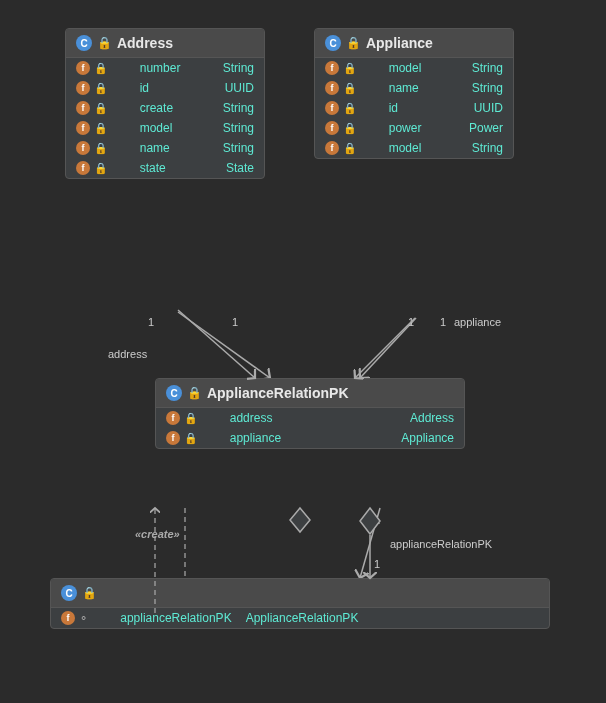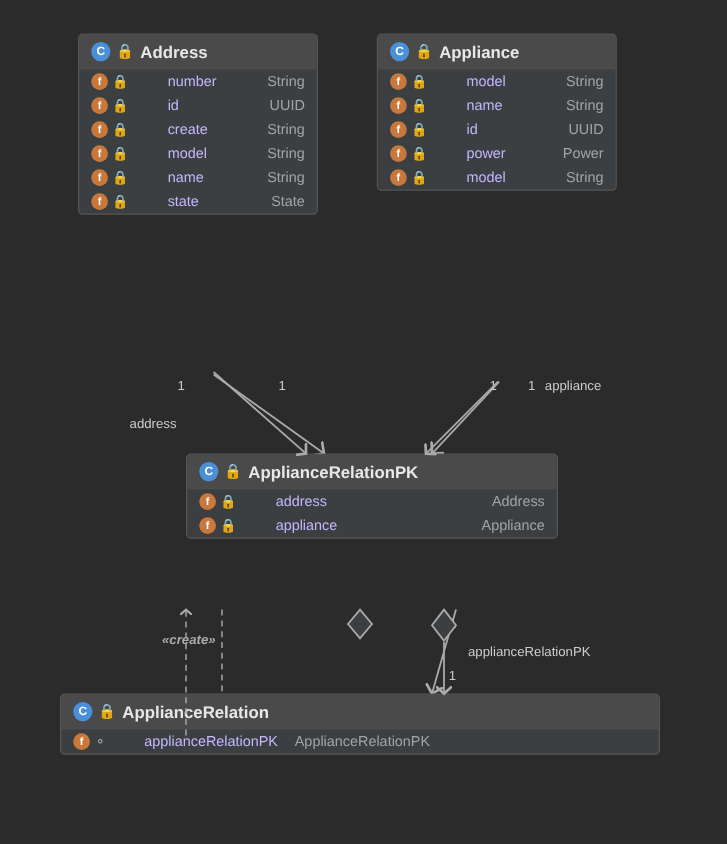--- a/index.html
+++ b/index.html
@@ -81,28 +81,28 @@
       height: 14px;
       border-radius: 50%;
       background: #c8783a;
       color: white;
       font-size: 9px;
       font-weight: bold;
       flex-shrink: 0;
     }
 
     .field-name {
-      color: #c4b5fd;
+      color: #5eead4;
       font-size: 12px;
       min-width: 55px;
       padding-left: 28px;
     }
 
     .field-type {
-      color: #a3a3a3;
+      color: #5eead4;
       font-size: 12px;
       margin-left: auto;
       text-align: right;
     }
 
     
     .connector-layer {
       position: absolute;
       top: 0; left: 0;
       width: 606px;
@@ -265,21 +265,20 @@
   <div class="label-text" style="left: 135px; top: 528px; font-style: italic; color: #aaaaaa; font-size: 11px; font-weight: bold;">«create»</div>
 
   <div class="label-text" style="left: 374px; top: 514px; color:#cccccc; font-size:11px;">1</div>
   <div class="label-text" style="left: 374px; top: 558px; color:#cccccc; font-size:11px;">1</div>
   <div class="label-text" style="left: 390px; top: 538px; color:#cccccc; font-size:11px;">applianceRelationPK</div>
 
   <div class="uml-box" style="left: 50px; top: 578px; width: 500px;">
     <div class="uml-header">
       <span class="icon-c">C</span>
       <span class="icon-green">🔒</span>
-      <span class="class-name">ApplianceRelation</span>
     </div>
     <div class="uml-row">
       <span class="icon-f">f</span>
       <span class="icon-open-circle">⚬</span>
       <span class="field-name">applianceRelationPK</span>
       <span class="field-type" style="margin-left: 10px;">ApplianceRelationPK</span>
     </div>
   </div>
 
   <svg style="position:absolute;top:0;left:0;width:606px;height:703px;pointer-events:none;">

